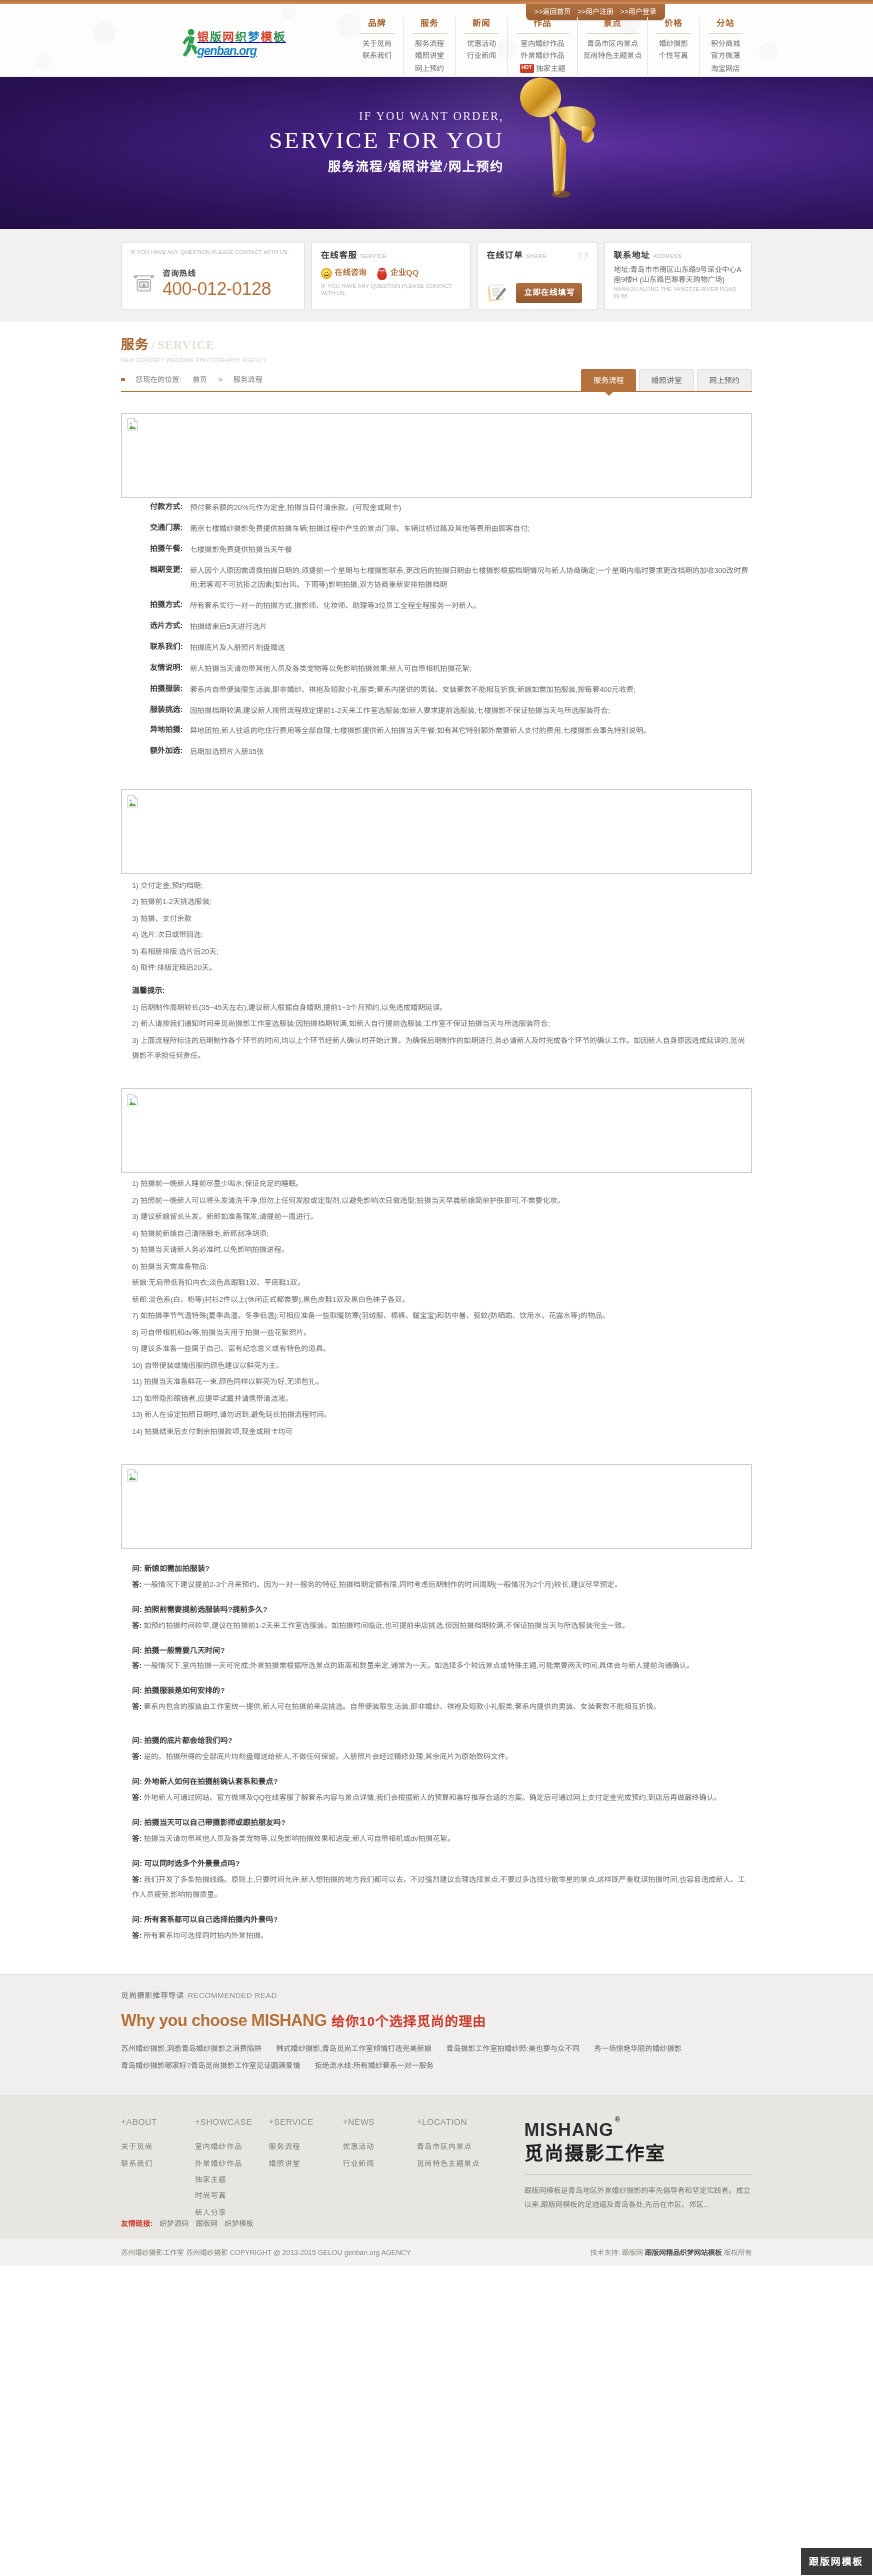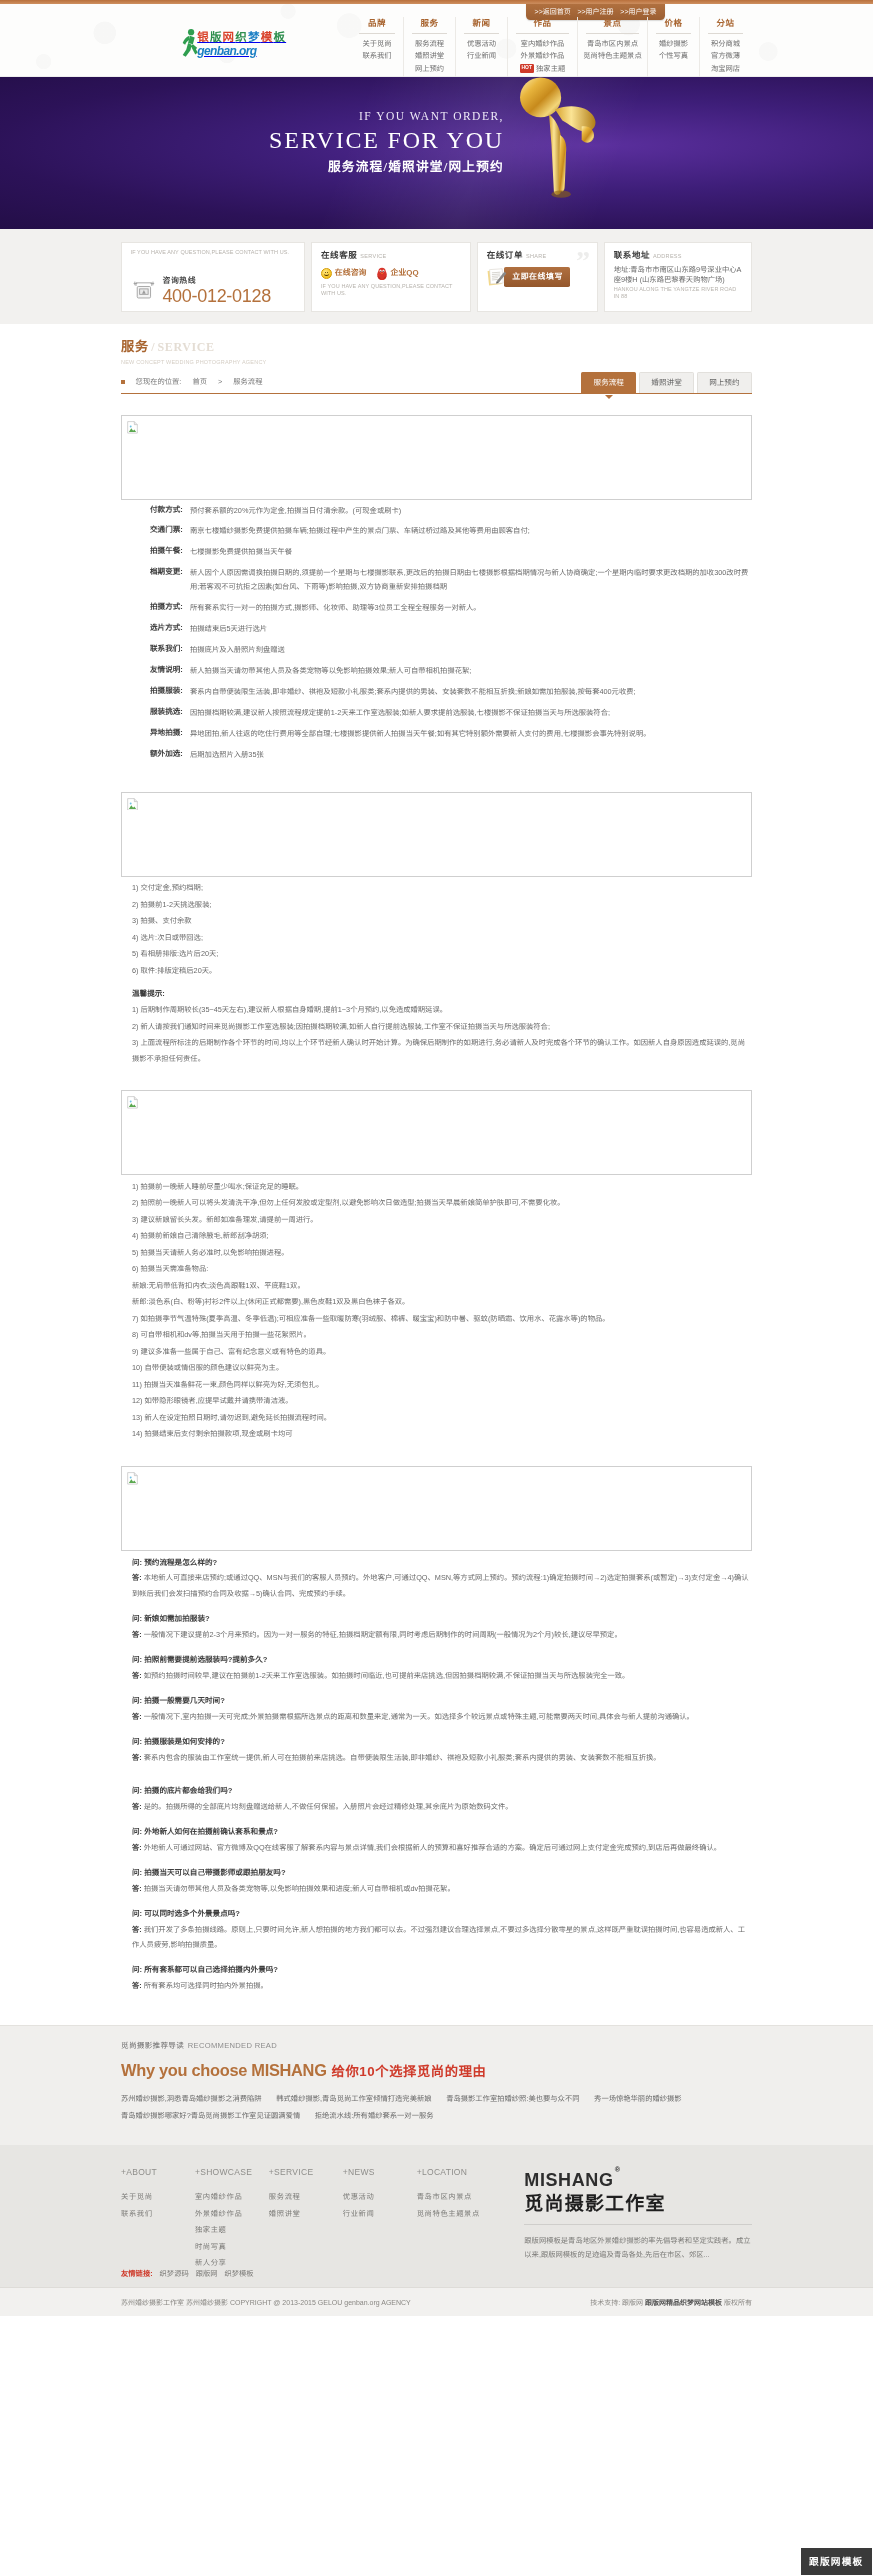--- a/index.html
+++ b/index.html
@@ -90,41 +90,41 @@
   
   .contact { background:#f2f1ef; padding:13.3px 0 12px 0; }
   .contact-inner { width:631px; margin:0 auto; display:flex; gap:6px; }
   .cbox { background:#fff; border:0.6px solid #e7e5e1; padding:6px 8.5px; position:relative; }
   .cbox.hotline { width:186px; }
   .cbox.service  { width:161px; }
   .cbox.order    { width:122px; }
   .cbox.addr     { width:149px; }
   .ceyebrow { font-size:5.5px; color:#b7b3ad; letter-spacing:0.1px; line-height:1.3;
     text-transform:uppercase; }
-  .phone-row { display:flex; align-items:center; margin-top:18px; }
+  .phone-row { display:flex; align-items:center; margin-top:11px; }
   .phone-ico { width:27px; height:23px; flex:0 0 27px; margin-right:4.9px; }
   .phone-label { font-size:7.9px; font-weight:bold; color:#4a4a4a; letter-spacing:0.6px; }
   .phone-num { font-size:18px; color:#b4713c; letter-spacing:-0.3px; line-height:1;
     font-family:"Liberation Sans",sans-serif; }
   .ctitle { font-size:8.5px; font-weight:bold; color:#3c3c3c; letter-spacing:0.6px; }
   .ctitle small { font-size:5.5px; color:#b7b3ad; font-weight:normal; margin-left:3px;
     letter-spacing:0.3px; }
   .svc-row { display:flex; align-items:center; gap:9.7px; margin:3.6px 0 3px 0; }
   .svc-item { display:flex; align-items:center; gap:2.4px; text-decoration:none; }
   .svc-item span.t { font-size:7.9px; font-weight:bold; color:#b4713c; }
   .smiley { width:11.5px; height:11.5px; border-radius:50%;
     background:radial-gradient(circle at 35% 30%,#ffe680,#f0b400); position:relative;
     border:0.6px solid #d49b00; }
   .smiley:before,.smiley:after{ content:""; position:absolute; width:1.2px; height:1.8px;
     background:#4a3000; top:3px; border-radius:0.6px; }
   .smiley:before{ left:3px; } .smiley:after{ right:3px; }
   .smiley i { position:absolute; left:2.4px; right:2.4px; bottom:2.4px; height:2.4px;
     border-bottom:1.2px solid #4a3000; border-radius:0 0 4.9px 4.9px; }
   .penguin { width:12px; height:13.3px; position:relative; }
-  .order-btn { display:flex; align-items:center; margin-top:4px; text-decoration:none; }
+  .order-btn { display:flex; align-items:center; margin-top:20px; text-decoration:none;gap:12px; }
   .doc-ico { width:20.6px; height:18px; flex:0 0 20.6px; position:relative; z-index:2; }
   .order-pill { margin-left:-3.6px; background:linear-gradient(to bottom,#b07040,#94572c);
     color:#fff; font-size:7.9px; font-weight:bold; letter-spacing:0.6px;
     padding:3.6px 7.3px 3.6px 8.5px; border-radius:1.8px; }
   .quote-mark { position:absolute; right:7.3px; top:3.6px; font-size:28px; color:#ededec;
     font-family:"Liberation Serif",serif; line-height:1; font-weight:bold; }
   .addr-line { font-size:7.3px; color:#6a6a6a; line-height:1.45; margin-top:1.8px; }
 
   
   .pagehead { width:631px; margin:0 auto; padding-top:12px; position:relative; }
@@ -581,24 +581,20 @@
       <svg viewBox="0 0 18 21" width="11" height="12.7" aria-hidden="true">
         <path d="M1 1 h11 l5 5 v14 h-16 z" fill="#fff" stroke="#b9b9b9"></path>
         <path d="M12 1 v5 h5" fill="#e9e9e9" stroke="#b9b9b9"></path>
         <path d="M3 18 l4-6 3 4 2-2 3 4 z" fill="#5aa84f"></path>
         <circle cx="6" cy="9" r="1.6" fill="#6ec1e4"></circle>
       </svg>
     </span>
   </div>
 
   <div>
-    <div class="qa">
-        <div class="q"><span class="lbl">问:</span> <span>预约流程是怎么样的?</span></div>
-        <div class="a"><span class="lbl">答:</span> <span>本地新人可直接来店预约;或通过QQ、MSN与我们的客服人员预约。外地客户,可通过QQ、MSN,等方式网上预约。预约流程:1)确定拍摄时间→2)选定拍摄套系(或暂定)→3)支付定金→4)确认到帐后我们会发扫描预约合同及收据→5)确认合同、完成预约手续。</span></div>
-      </div>
     <div class="spacer sm"></div>
     <div class="qa">
         <div class="q"><span class="lbl">问:</span> <span>新娘如需加拍服装?</span></div>
         <div class="a"><span class="lbl">答:</span> <span>一般情况下建议提前2-3个月来预约。因为一对一服务的特征,拍摄档期定额有限,同时考虑后期制作的时间周期(一般情况为2个月)较长,建议尽早预定。</span></div>
       </div>
     <div class="spacer sm"></div>
     <div class="qa">
         <div class="q"><span class="lbl">问:</span> <span>拍照前需要提前选服装吗?提前多久?</span></div>
         <div class="a"><span class="lbl">答:</span> <span>如预约拍摄时间较早,建议在拍摄前1-2天来工作室选服装。如拍摄时间临近,也可提前来店挑选,但因拍摄档期较满,不保证拍摄当天与所选服装完全一致。</span></div>
       </div>

